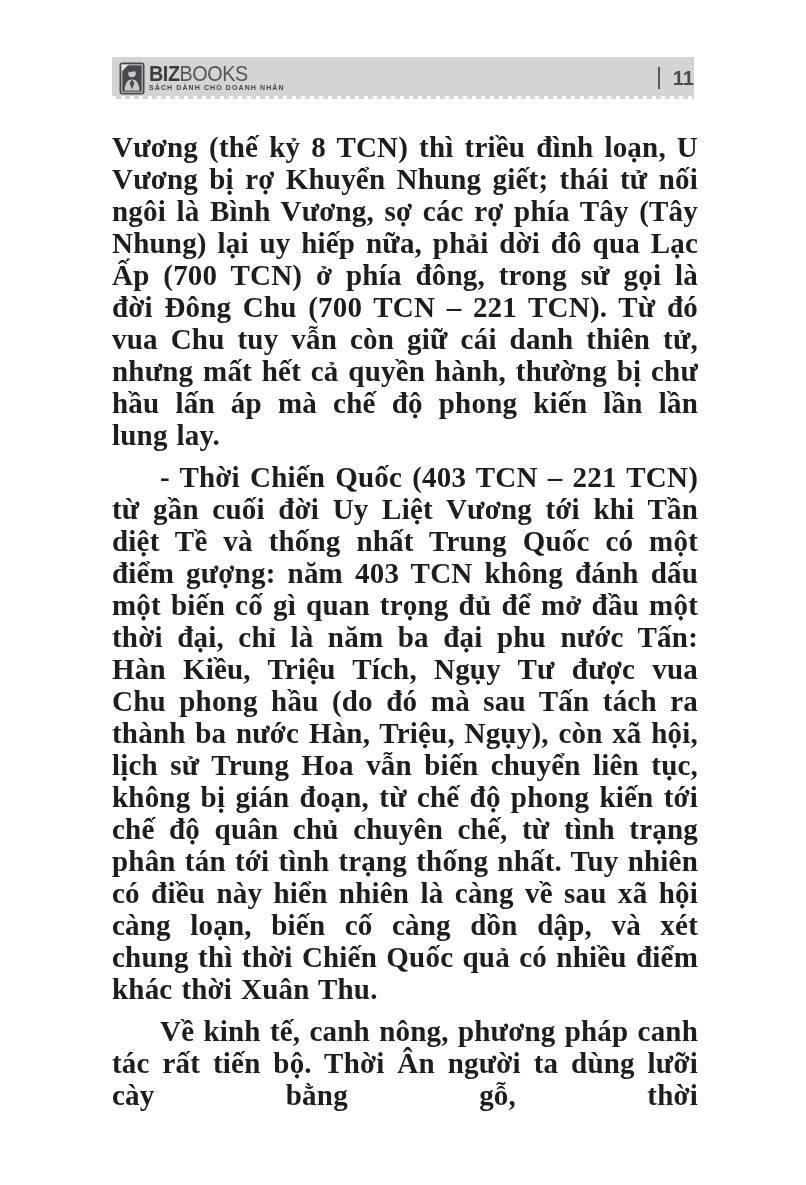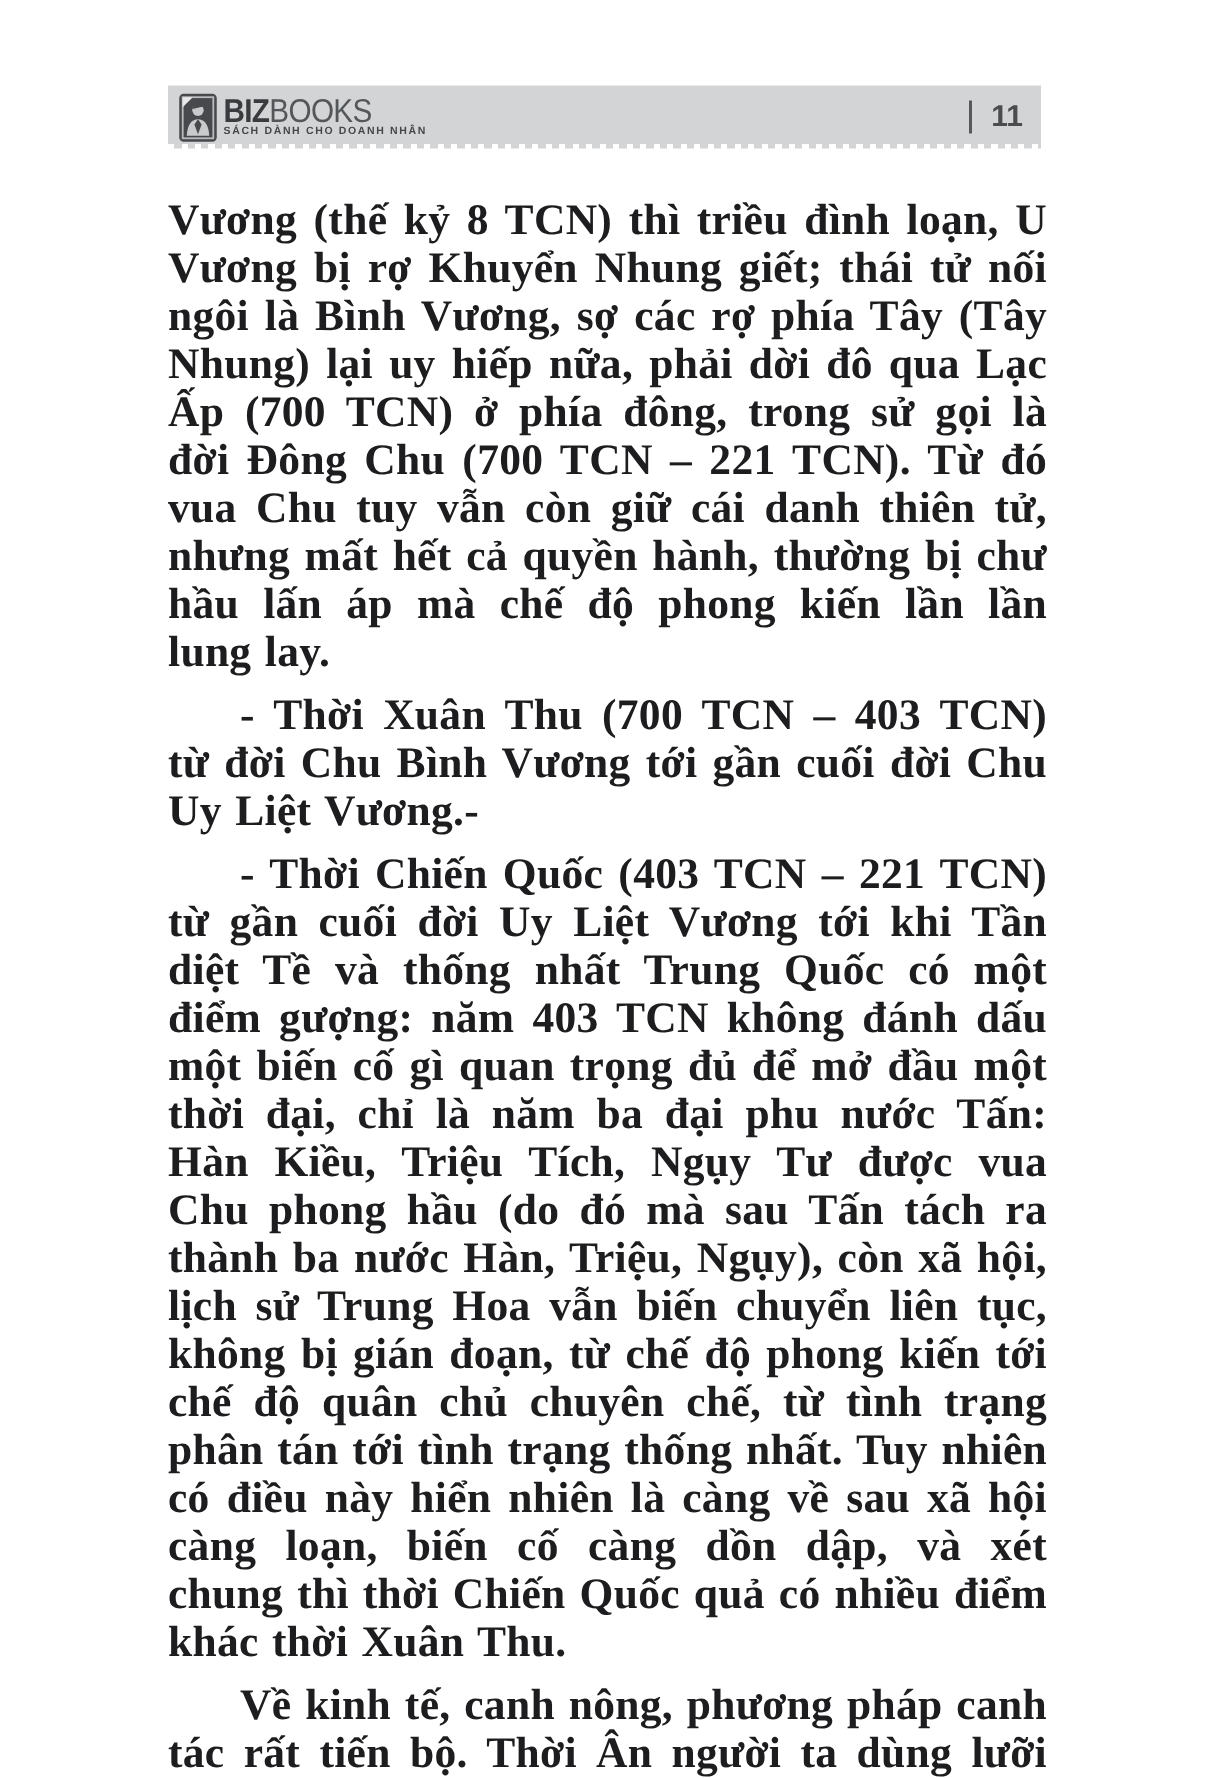--- a/index.html
+++ b/index.html
@@ -17,21 +17,21 @@
     position: absolute;
     left: 112px;
     top: 57px;
     width: 582px;
     height: 42px;
     background: #d3d4d5;
     box-sizing: border-box;
     display: flex;
     align-items: center;
     justify-content: space-between;
-    padding: 0 12px 0 7px;
+    padding: 0 0 0 7px;
   }
   
   .header-bar::after {
     content: "";
     position: absolute;
     left: 0; right: 0; bottom: -1px;
     height: 4px;
     background: repeating-linear-gradient(90deg,
       #ffffff 0 4px, rgba(255,255,255,0) 4px 9px);
   }
@@ -111,18 +111,17 @@
       </div>
     </div>
     <div class="pageno">
       <span class="pageno-bar"></span>
       <span class="pageno-num">11</span>
     </div>
   </header>
 
   <main class="body-text">
     <p class="para no-indent">Vương (thế kỷ 8 TCN) thì triều đình loạn, U Vương bị rợ Khuyển Nhung giết; thái tử nối ngôi là Bình Vương, sợ các rợ phía Tây (Tây Nhung) lại uy hiếp nữa, phải dời đô qua Lạc Ấp (700 TCN) ở phía đông, trong sử gọi là đời Đông Chu (700 TCN – 221 TCN). Từ đó vua Chu tuy vẫn còn giữ cái danh thiên tử, nhưng mất hết cả quyền hành, thường bị chư hầu lấn áp mà chế độ phong kiến lần lần lung lay.</p>
-    <p class="para">- Thời Xuân Thu (700 TCN – 403 TCN) từ đời Chu Bình Vương tới gần cuối đời Chu Uy Liệt Vương.-</p>
     <p class="para">- Thời Chiến Quốc (403 TCN – 221 TCN) từ gần cuối đời Uy Liệt Vương tới khi Tần diệt Tề và thống nhất Trung Quốc có một điểm gượng: năm 403 TCN không đánh dấu một biến cố gì quan trọng đủ để mở đầu một thời đại, chỉ là năm ba đại phu nước Tấn: Hàn Kiều, Triệu Tích, Ngụy Tư được vua Chu phong hầu (do đó mà sau Tấn tách ra thành ba nước Hàn, Triệu, Ngụy), còn xã hội, lịch sử Trung Hoa vẫn biến chuyển liên tục, không bị gián đoạn, từ chế độ phong kiến tới chế độ quân chủ chuyên chế, từ tình trạng phân tán tới tình trạng thống nhất. Tuy nhiên có điều này hiển nhiên là càng về sau xã hội càng loạn, biến cố càng dồn dập, và xét chung thì thời Chiến Quốc quả có nhiều điểm khác thời Xuân Thu.</p>
     <p class="para fill-last">Về kinh tế, canh nông, phương pháp canh tác rất tiến bộ. Thời Ân người ta dùng lưỡi cày bằng gỗ, thời</p>
   </main>
 
 </div>
 
 </body></html>

